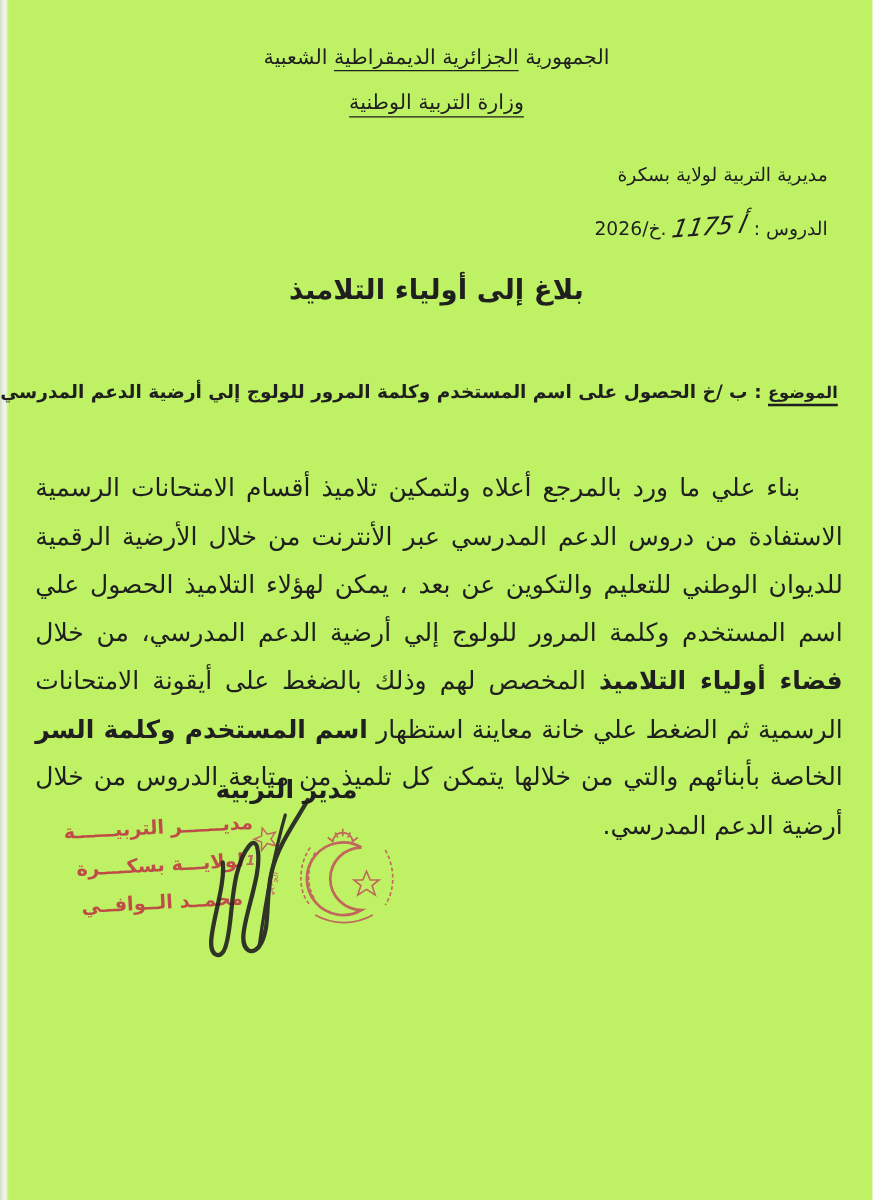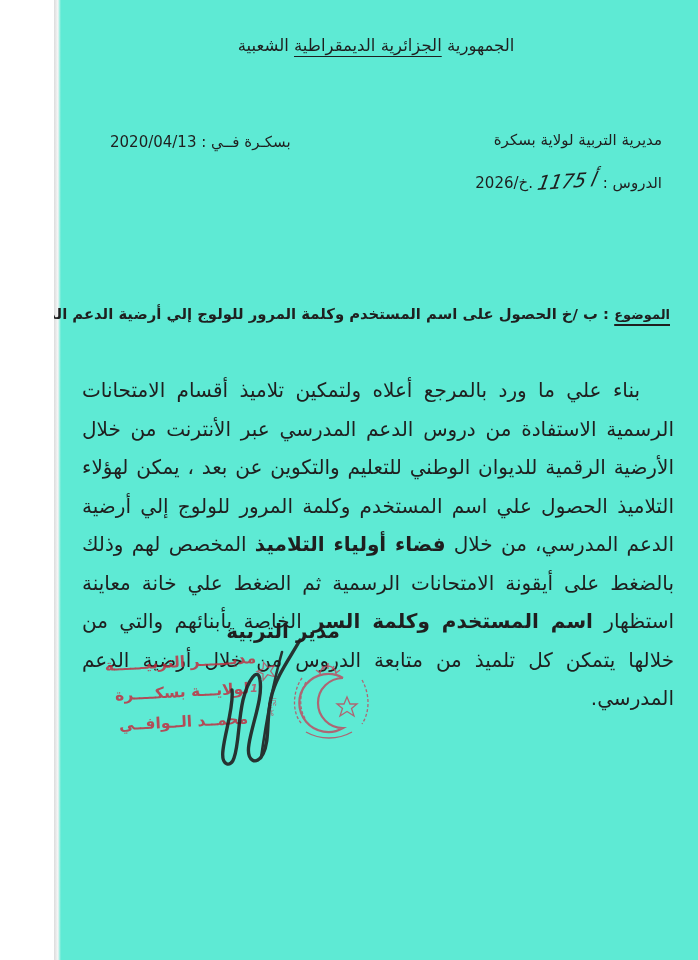--- a/index.html
+++ b/index.html
@@ -1,17 +1,17 @@
 <!DOCTYPE html>
 <html lang="ar" dir="rtl"><head>
 <meta charset="utf-8">
 <style>
   html,body{margin:0;padding:0;background:#ffffff;}
   .paper{
-    position:relative;width:644px;height:960px;background:#5eead4;
+    position:relative;width:698px;height:960px;background:#bef264;
     font-family:"DejaVu Sans",sans-serif;color:#1f1f1f;direction:rtl;
     overflow:hidden;
   }
   .edge-shadow{position:absolute;left:0;top:0;bottom:0;width:7px;
     background:linear-gradient(to right,#dcdcdc,#f6f6f6 55%,rgba(255,255,255,0));}
   .header-block{position:absolute;top:36px;left:0;right:0;text-align:center;font-size:16.5px;}
   .republic-line{letter-spacing:.2px;}
   .u{ text-decoration:underline;text-underline-offset:5px;text-decoration-thickness:1.2px;}
   .ministry-line{margin-top:17px;display:inline-block;text-decoration:underline;
     text-underline-offset:6px;text-decoration-thickness:1.2px;}
@@ -40,27 +40,28 @@
   .signature-scribble{position:absolute;left:154px;top:634px;width:106px;height:142px;}
 </style>
 </head>
 <body>
 
 <div class="paper">
   <div class="edge-shadow"></div>
 
   <div class="header-block">
     <div class="republic-line"><span>الجمهورية </span><span class="u">الجزائرية الديمقراطية</span><span> الشعبية</span></div>
+    <div><span class="ministry-line">وزارة التربية الوطنية</span></div>
   </div>
 
   <div class="directorate-line">مديرية التربية لولاية بسكرة</div>
   <div class="ref-line"><span>الدروس : </span><span class="hand-number">أ1175</span><span> .خ/2026</span></div>
 
-  <div class="place-date-line">بسكـرة فــي : 2020/04/13</div>
 
+  <div class="page-title">بلاغ إلى أولياء التلاميذ</div>
 
   <div class="subject-line"><span class="subject-label">الموضوع</span><span> : </span><span>ب /خ الحصول على اسم المستخدم وكلمة المرور للولوج إلي أرضية الدعم المدرسي.</span></div>
 
   <div class="body-paragraph"><span>بناء علي ما ورد بالمرجع أعلاه ولتمكين تلاميذ أقسام الامتحانات الرسمية الاستفادة من دروس الدعم المدرسي عبر الأنترنت من خلال الأرضية الرقمية للديوان الوطني للتعليم والتكوين عن بعد ، يمكن لهؤلاء التلاميذ الحصول علي اسم المستخدم وكلمة المرور للولوج إلي أرضية الدعم المدرسي،  من خلال </span><b>فضاء أولياء التلاميذ</b><span> المخصص لهم وذلك بالضغط على أيقونة الامتحانات الرسمية ثم الضغط علي خانة معاينة استظهار </span><b>اسم المستخدم وكلمة السر</b><span> الخاصة بأبنائهم والتي من خلالها يتمكن كل تلميذ من متابعة الدروس من خلال أرضية الدعم المدرسي.</span></div>
 
   <div class="signature-title">مدير التربية</div>
 
   <div class="name-stamp">
     <div>مديــــــر التربيــــــة</div>
     <div>لولايـــة بسكــــرة</div>

